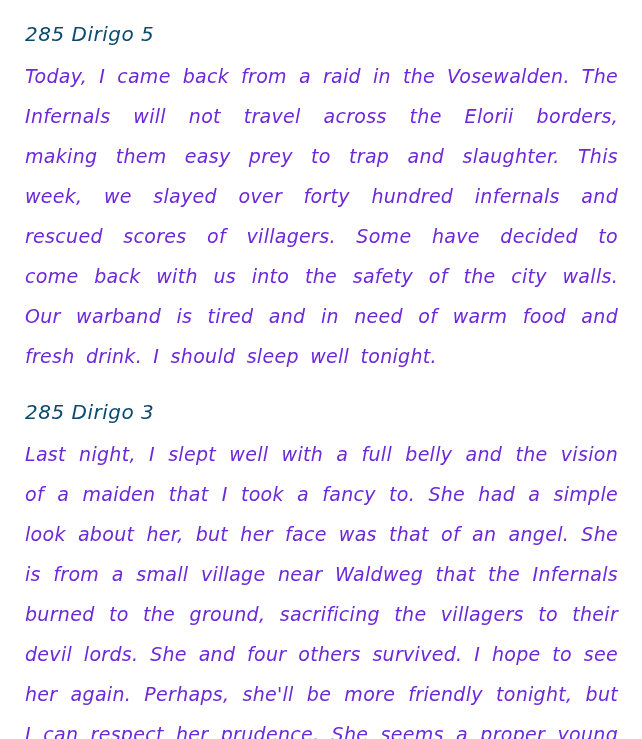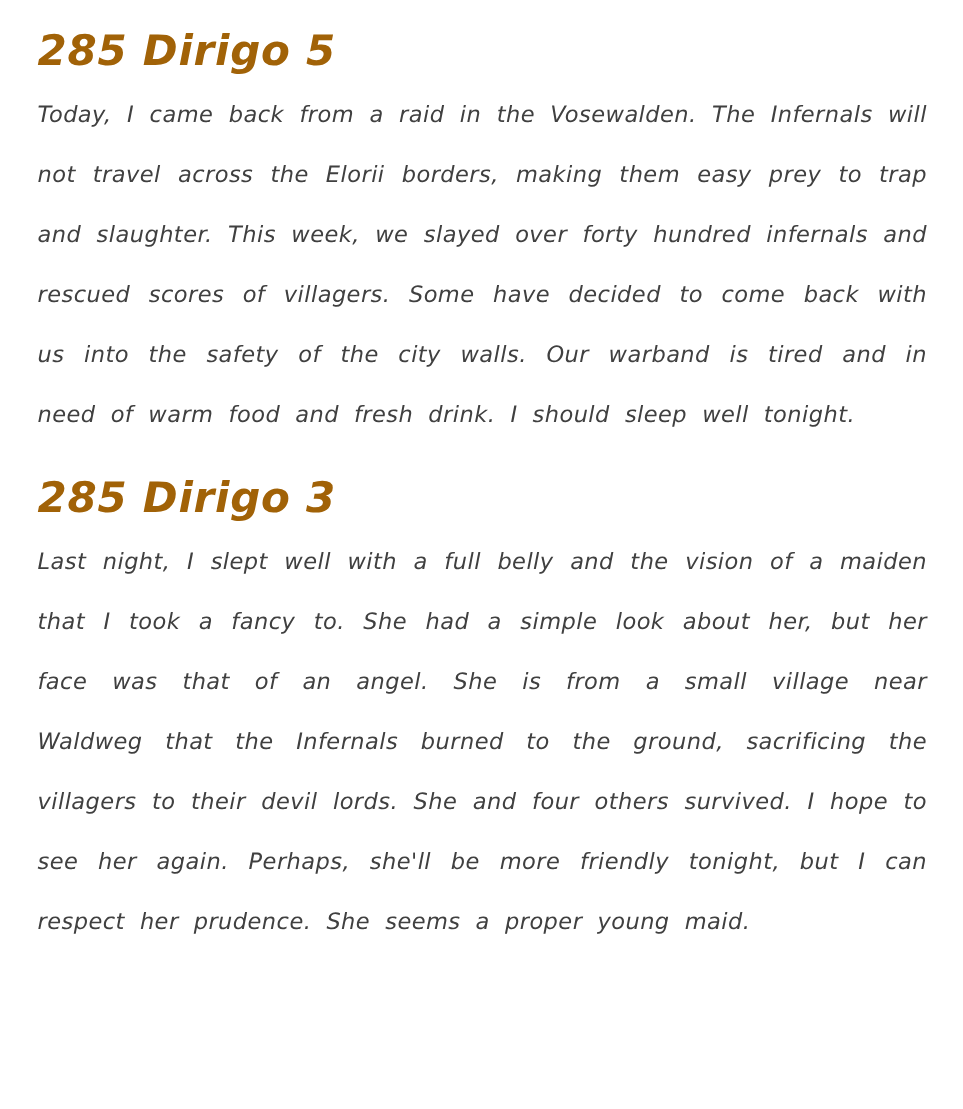--- a/index.html
+++ b/index.html
@@ -21,37 +21,37 @@
     background: #ffffff;
     color: #1b1b1b;
     padding: 14px 24px 20px 25px;
   }
 
   .entry {
     margin-bottom: 10px;
   }
 
   .entry-date {
-    font-size: 28px;
-    font-weight: bold;
+    font-size: 20px;
+    font-weight: normal;
     font-style: italic;
     line-height: 40px;
     margin-bottom: 2px;
     letter-spacing: 0.5px;
-    color: #a16207;
+    color: #0c4a6e;
   }
 
   .entry-body {
-    font-size: 15px;
+    font-size: 19px;
     font-style: italic;
     line-height: 40px;
     text-align: justify;
     word-spacing: 5px;
     letter-spacing: 0.3px;
-    color: #404040;
+    color: #6d28d9;
   }
 
   .entry + .entry {
     margin-top: 16px;
   }
 </style>
 </head>
 <body>
 
 <main class="page">

